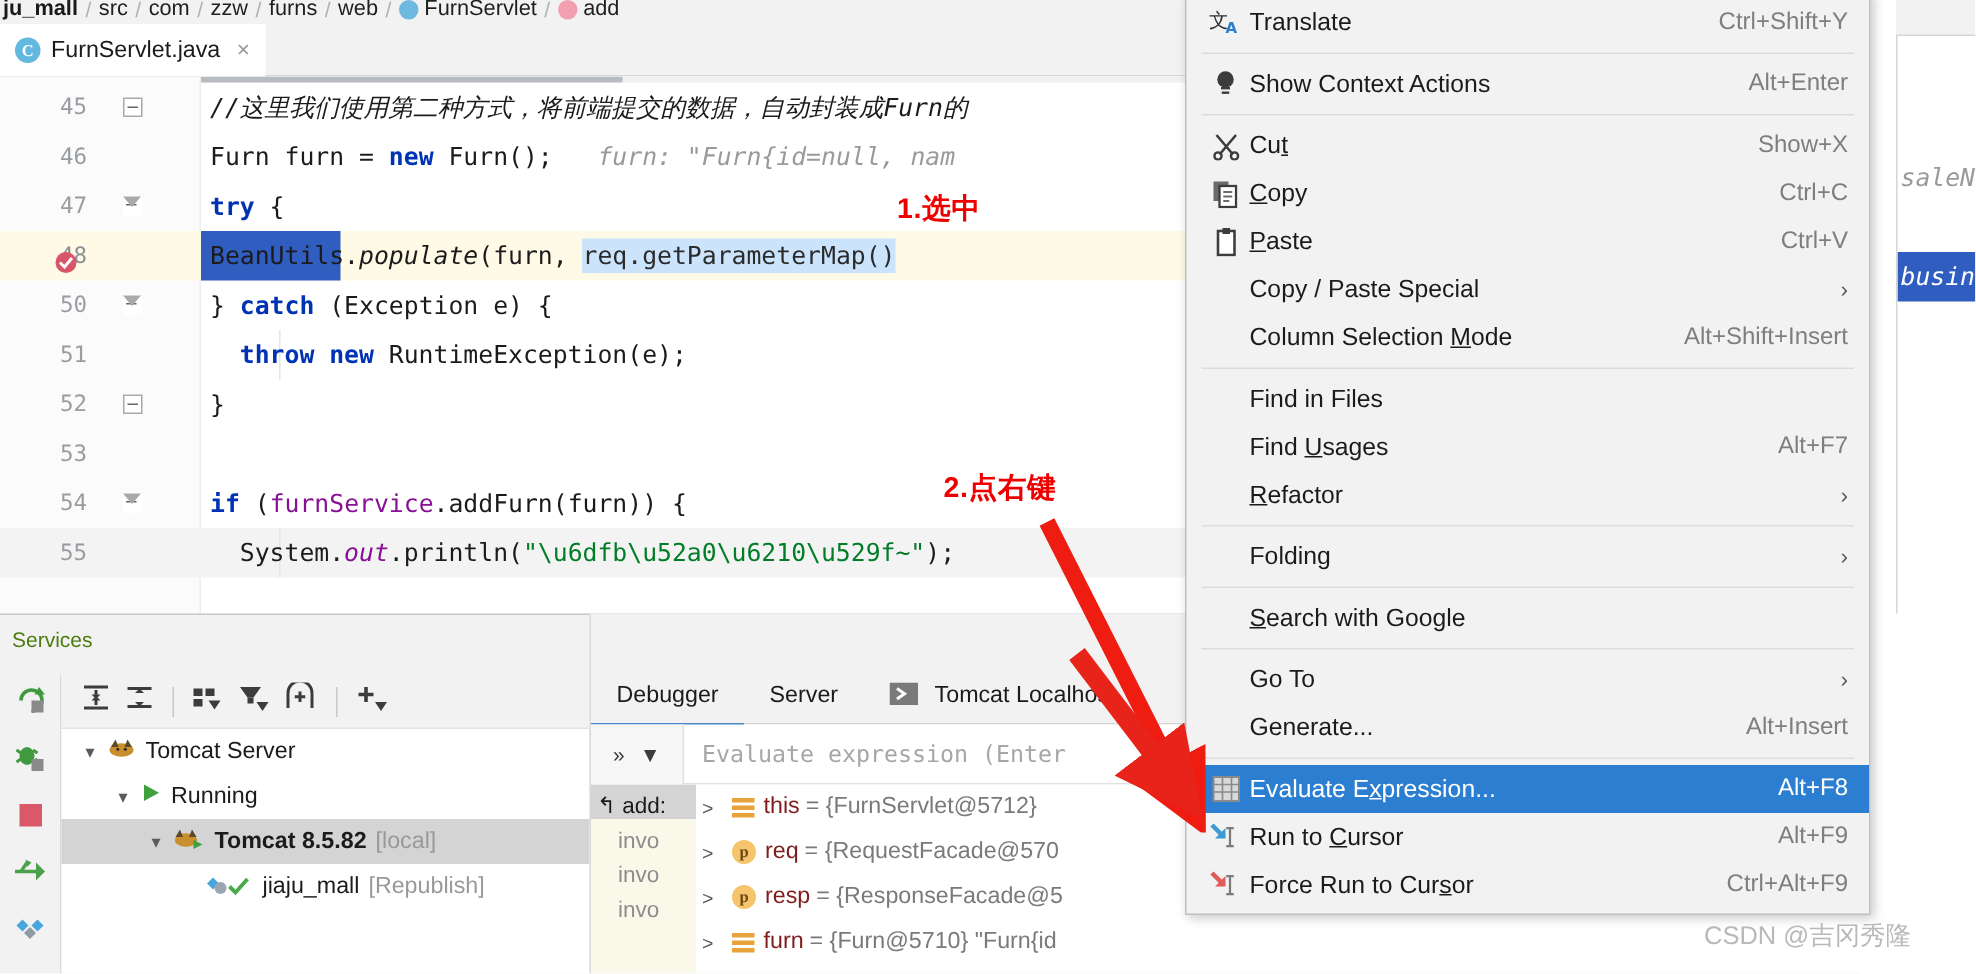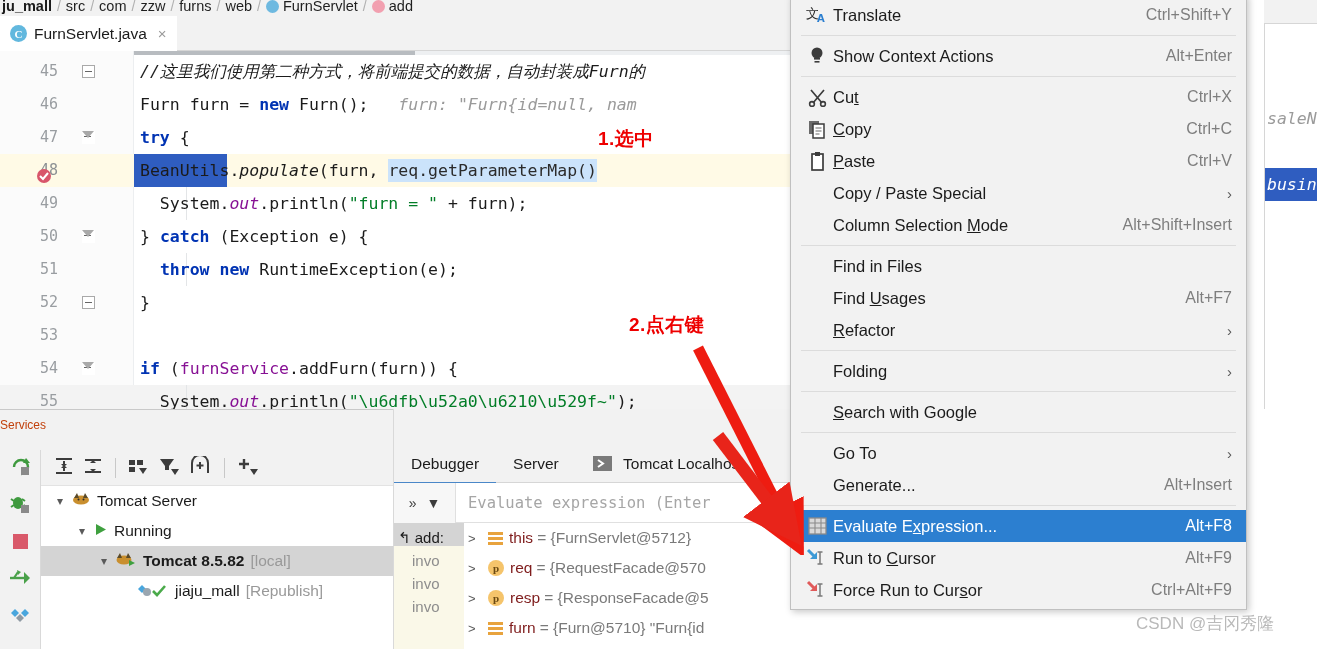--- a/index.html
+++ b/index.html
@@ -130,21 +130,21 @@
     position: absolute; color: #ee0000; font-weight: 700; font-size: 19px;
     font-family: "Liberation Sans", sans-serif; letter-spacing: 0.5px;
   }
 
   
   .services {
     position: absolute; left: 0; top: 409px; width: 1240px; height: 240px;
     background: #f2f2f2; border-top: 1px solid #c9c9c9;
   }
   .svc-title {
-    position: absolute; left: 0; top: 8px; font-size: 12px; color: #c2410c;
+    position: absolute; left: 8px; top: 8px; font-size: 14px; color: #4d7c0f;
   }
   .svc-iconbar {
     position: absolute; left: 0; top: 40px; width: 41px; bottom: 0;
     background: #f2f2f2; border-right: 1px solid #d9d9d9;
     display: flex; flex-direction: column; align-items: center; padding-top: 6px; gap: 13px;
   }
   .svc-toolbar {
     position: absolute; left: 41px; top: 40px; width: 352px; height: 36px;
     background: #f2f2f2; display: flex; align-items: center; gap: 7px; padding-left: 12px;
     border-bottom: 1px solid #e3e3e3;
@@ -312,25 +312,20 @@
           <svg width="16" height="16" viewBox="0 0 16 16">
             <circle cx="8" cy="8" r="7" fill="#d8556a"></circle>
             <path d="M4 8 L7 11 L12 5" stroke="#ffffff" stroke-width="2" fill="none"></path>
           </svg>
         </span>
         <span class="hl-sel-block"></span>
         <span class="hl-sel-block2"></span>
         <span class="code">BeanUtils.<span class="mtd-it">populate</span>(furn, <span class="sel-text2">req.getParameterMap()</span></span>
       </div>
 
-      <div class="row">
-        <span class="ln">49</span>
-        <span class="indentline"></span>
-        <span class="code">&nbsp;&nbsp;System.<span class="fld">out</span>.println(<span class="str">"furn = "</span> + furn);</span>
-      </div>
 
       <div class="row">
         <span class="ln">50</span>
         <span class="fold-marker end"></span>
         <span class="code">} <span class="kw">catch</span> (Exception e) {</span>
       </div>
 
       <div class="row">
         <span class="ln">51</span>
         <span class="indentline"></span>
@@ -647,21 +642,21 @@
 
     <div class="mi">
       <span class="mi-ico">
         <svg width="19" height="19" viewBox="0 0 19 19">
           <path d="M3 2 L14 15 M16 2 L5 15" stroke="#3c3c3c" stroke-width="1.7" fill="none"></path>
           <circle cx="4" cy="16" r="2.4" stroke="#3c3c3c" stroke-width="1.6" fill="none"></circle>
           <circle cx="15" cy="16" r="2.4" stroke="#3c3c3c" stroke-width="1.6" fill="none"></circle>
         </svg>
       </span>
       <span class="mi-label">Cu<span class="u">t</span></span>
-      <span class="mi-key">Ctrl+X</span>
+      <span class="mi-key">Show+X</span>
     </div>
 
     <div class="mi">
       <span class="mi-ico">
         <svg width="19" height="19" viewBox="0 0 19 19">
           <rect x="1" y="1" width="10" height="13" fill="#6a6a6a"></rect>
           <rect x="5" y="4" width="11" height="14" fill="#ffffff" stroke="#3c3c3c" stroke-width="1.5"></rect>
           <path d="M7.5 8 H13.5 M7.5 11 H13.5 M7.5 14 H11.5" stroke="#6a6a6a" stroke-width="1.2"></path>
         </svg>
       </span>

